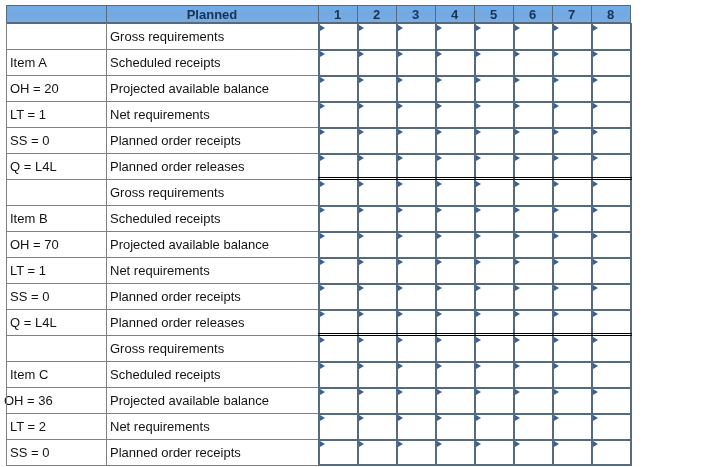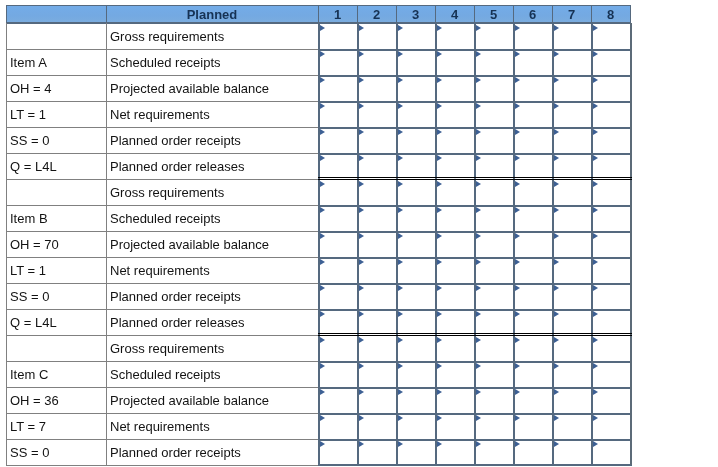--- a/index.html
+++ b/index.html
@@ -126,21 +126,21 @@
         <svg width="5" height="6" viewBox="0 0 5 6">
           <polygon points="0,0 5,3 0,6" fill="#3d6094"></polygon>
         </svg>
       </div>
       <div class="cell numcell" style="left:591px;top:49px;width:39px;height:26px;"></div>
       <div class="tri" style="left:593px;top:51px;">
         <svg width="5" height="6" viewBox="0 0 5 6">
           <polygon points="0,0 5,3 0,6" fill="#3d6094"></polygon>
         </svg>
       </div>
-      <div class="cell lbl" style="left:6px;top:75px;width:100px;height:26px;">OH = 4</div>
+      <div class="cell lbl" style="left:6px;top:75px;width:100px;height:26px;">OH = 20</div>
       <div class="cell lbl" style="left:106px;top:75px;width:212px;height:26px;">Projected available balance</div>
       <div class="cell numcell" style="left:318px;top:75px;width:39px;height:26px;"></div>
       <div class="tri" style="left:320px;top:77px;">
         <svg width="5" height="6" viewBox="0 0 5 6">
           <polygon points="0,0 5,3 0,6" fill="#3d6094"></polygon>
         </svg>
       </div>
       <div class="cell numcell" style="left:357px;top:75px;width:39px;height:26px;"></div>
       <div class="tri" style="left:359px;top:77px;">
         <svg width="5" height="6" viewBox="0 0 5 6">
@@ -726,21 +726,21 @@
         <svg width="5" height="6" viewBox="0 0 5 6">
           <polygon points="0,0 5,3 0,6" fill="#3d6094"></polygon>
         </svg>
       </div>
       <div class="cell numcell" style="left:591px;top:361px;width:39px;height:26px;"></div>
       <div class="tri" style="left:593px;top:363px;">
         <svg width="5" height="6" viewBox="0 0 5 6">
           <polygon points="0,0 5,3 0,6" fill="#3d6094"></polygon>
         </svg>
       </div>
-      <div class="cell lbl" style="left:6px;top:387px;width:100px;height:26px;">OH = 36</div>
+      <div class="cell lbl" style="left:0;top:387px;width:100px;height:26px;">OH = 36</div>
       <div class="cell lbl" style="left:106px;top:387px;width:212px;height:26px;">Projected available balance</div>
       <div class="cell numcell" style="left:318px;top:387px;width:39px;height:26px;"></div>
       <div class="tri" style="left:320px;top:389px;">
         <svg width="5" height="6" viewBox="0 0 5 6">
           <polygon points="0,0 5,3 0,6" fill="#3d6094"></polygon>
         </svg>
       </div>
       <div class="cell numcell" style="left:357px;top:387px;width:39px;height:26px;"></div>
       <div class="tri" style="left:359px;top:389px;">
         <svg width="5" height="6" viewBox="0 0 5 6">
@@ -776,21 +776,21 @@
         <svg width="5" height="6" viewBox="0 0 5 6">
           <polygon points="0,0 5,3 0,6" fill="#3d6094"></polygon>
         </svg>
       </div>
       <div class="cell numcell" style="left:591px;top:387px;width:39px;height:26px;"></div>
       <div class="tri" style="left:593px;top:389px;">
         <svg width="5" height="6" viewBox="0 0 5 6">
           <polygon points="0,0 5,3 0,6" fill="#3d6094"></polygon>
         </svg>
       </div>
-      <div class="cell lbl" style="left:6px;top:413px;width:100px;height:26px;">LT = 7</div>
+      <div class="cell lbl" style="left:6px;top:413px;width:100px;height:26px;">LT = 2</div>
       <div class="cell lbl" style="left:106px;top:413px;width:212px;height:26px;">Net requirements</div>
       <div class="cell numcell" style="left:318px;top:413px;width:39px;height:26px;"></div>
       <div class="tri" style="left:320px;top:415px;">
         <svg width="5" height="6" viewBox="0 0 5 6">
           <polygon points="0,0 5,3 0,6" fill="#3d6094"></polygon>
         </svg>
       </div>
       <div class="cell numcell" style="left:357px;top:413px;width:39px;height:26px;"></div>
       <div class="tri" style="left:359px;top:415px;">
         <svg width="5" height="6" viewBox="0 0 5 6">

